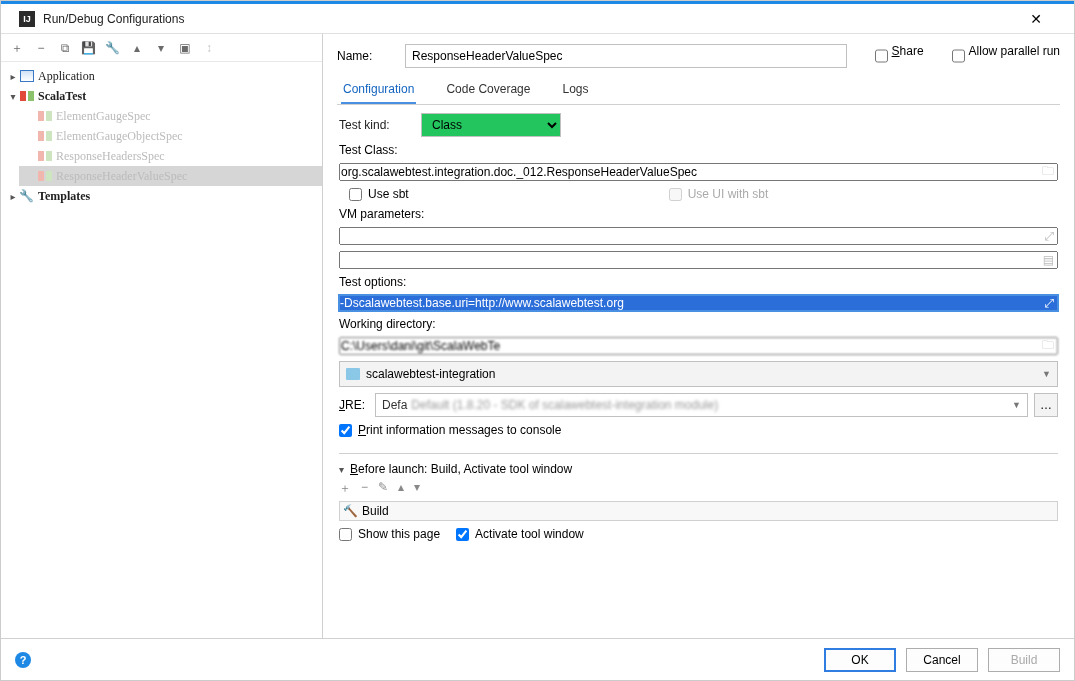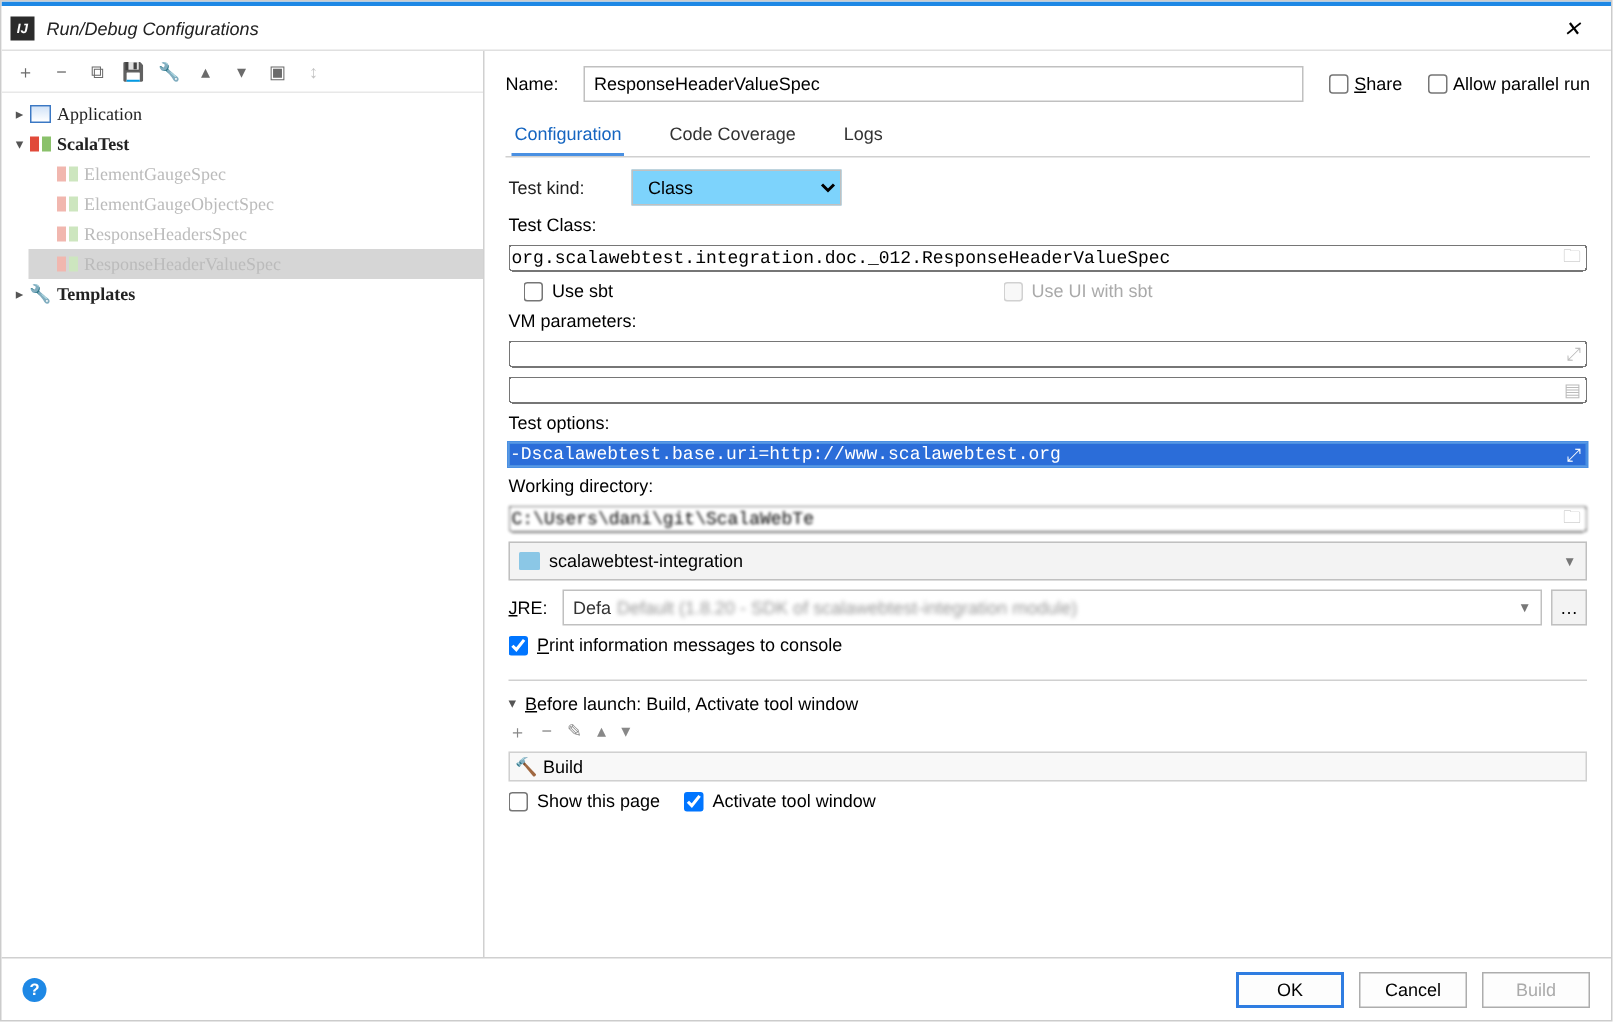--- a/index.html
+++ b/index.html
@@ -1,18 +1,18 @@
 <!DOCTYPE html>
 <html><head>
 <meta charset="utf-8">
 <style>
 * { box-sizing: border-box; margin: 0; padding: 0; font-family: "Segoe UI", Arial, sans-serif; font-size: 12px; }
 body { background: #fff; width: 1075px; height: 681px; overflow: hidden; display: flex; flex-direction: column; border: 1px solid #ccc; position: relative; }
 
-.titlebar { height: 30px; background: #fff; border-bottom: 1px solid #e0e0e0; display: flex; align-items: center; padding: 0 6px; font-style: italic; }
+.titlebar { height: 30px; background: #fff; border-bottom: 1px solid #e0e0e0; display: flex; align-items: center; padding: 0 18px; }
 .titlebar .appicon { width: 16px; height: 16px; background: #2b2b2b; display: inline-flex; align-items: center; justify-content: center; margin-right: 8px; color: #fff; font-weight: bold; font-size: 9px; }
 .titlebar .title { flex: 1; color: #222; }
 .titlebar .close { width: 40px; height: 100%; display: flex; align-items: center; justify-content: center; font-size: 14px; }
 
 .top-accent { height: 3px; background: #1e88e5; }
 
 .content { display: flex; flex: 1; overflow: hidden; }
 
 .left-panel { width: 322px; border-right: 1px solid #d0d0d0; display: flex; flex-direction: column; background: #fff; }
 .toolbar { height: 28px; display: flex; align-items: center; padding: 4px 8px; gap: 8px; border-bottom: 1px solid #e8e8e8; color: #6b6b6b; }
@@ -23,36 +23,36 @@
 .tree-node .arrow { width: 12px; display: inline-block; text-align: center; color: #555; font-size: 10px; }
 .tree-node .icon { width: 16px; height: 14px; display: inline-flex; align-items: center; justify-content: center; margin-right: 3px; }
 .tree-node .label { color: #222; font-family: Liberation Serif, serif; }
 .tree-children { padding-left: 18px; }
 .tree-children .tree-node { padding-left: 18px; }
 .tree-node.faded .label { color: #bbb; }
 .tree-node.selected { background: #d6d6d6; }
 .tree-node.bold .label { font-weight: bold; }
 
 .right-panel { flex: 1; display: flex; flex-direction: column; padding: 10px 14px 0 14px; overflow: hidden; }
-.name-row { display: flex; align-items: center; gap: 12px; margin-bottom: 8px; }
+.name-row { display: flex; align-items: center; gap: 28px; margin-bottom: 8px; }
 .name-row .lbl { width: 40px; }
 .name-row input { flex: 1; height: 24px; border: 1px solid #c0c0c0; padding: 0 6px; max-width: 480px; }
-.name-row .chk { display: flex; align-items: center; gap: 4px; margin-left: auto; }
+.name-row .chk { display: flex; align-items: flex-start; gap: 4px; margin-left: auto; }
 
 .tabs { border-bottom: 1px solid #d0d0d0; display: flex; gap: 28px; padding: 0 4px; }
 .tab { padding: 6px 2px; cursor: pointer; color: #333; }
 .tab.active { color: #1565c0; border-bottom: 2px solid #4a90e2; }
 
 .form { padding: 8px 2px; display: flex; flex-direction: column; gap: 6px; overflow: auto; }
 .form-row { display: flex; align-items: center; gap: 10px; }
 .form-row .lbl { color: #222; }
 .form-row.inline .lbl { width: 72px; }
 .form-row select, .form-row input[type=text] { height: 24px; border: 1px solid #c0c0c0; padding: 0 6px; background: #fff; }
 .full { width: 100%; position: relative; }
-.full input { width: 100%; padding-right: 20px; font-family: Liberation Mono, monospace; }
+.full input { width: 100%; padding-right: 20px; }
 .end-icon { position: absolute; right: 4px; top: 50%; transform: translateY(-50%); color: #bbb; font-size: 12px; pointer-events: none; }
 
 .chkrow { display: flex; align-items: center; gap: 6px; }
 .chkrow input { width: 13px; height: 13px; }
 .chkrow.disabled { color: #aaa; }
 
 .highlighted-input input { background: #2b6dd9; color: #fff; border: 1px solid #4a90e2; outline: 1px solid #4a90e2; }
 .highlighted-input input::selection { background: #2b6dd9; color: #fff; }
 
 .module-select { display: flex; align-items: center; width: 100%; height: 26px; border: 1px solid #c0c0c0; background: #f3f3f3; padding: 0 6px; }
@@ -178,21 +178,21 @@
 
     <div class="tabs">
       <div class="tab active">Configuration</div>
       <div class="tab">Code Coverage</div>
       <div class="tab">Logs</div>
     </div>
 
     <div class="form">
       <div class="form-row inline">
         <span class="lbl">Test kind:</span>
-        <select style="width:140px;background:#7dd3fc">
+        <select style="width:140px;background:#22c55e">
           <option>Class</option>
         </select>
       </div>
 
       <div class="lbl">Test Class:</div>
       <div class="full">
         <input type="text" value="org.scalawebtest.integration.doc._012.ResponseHeaderValueSpec" style="">
         <span class="end-icon">🗀</span>
       </div>
 

